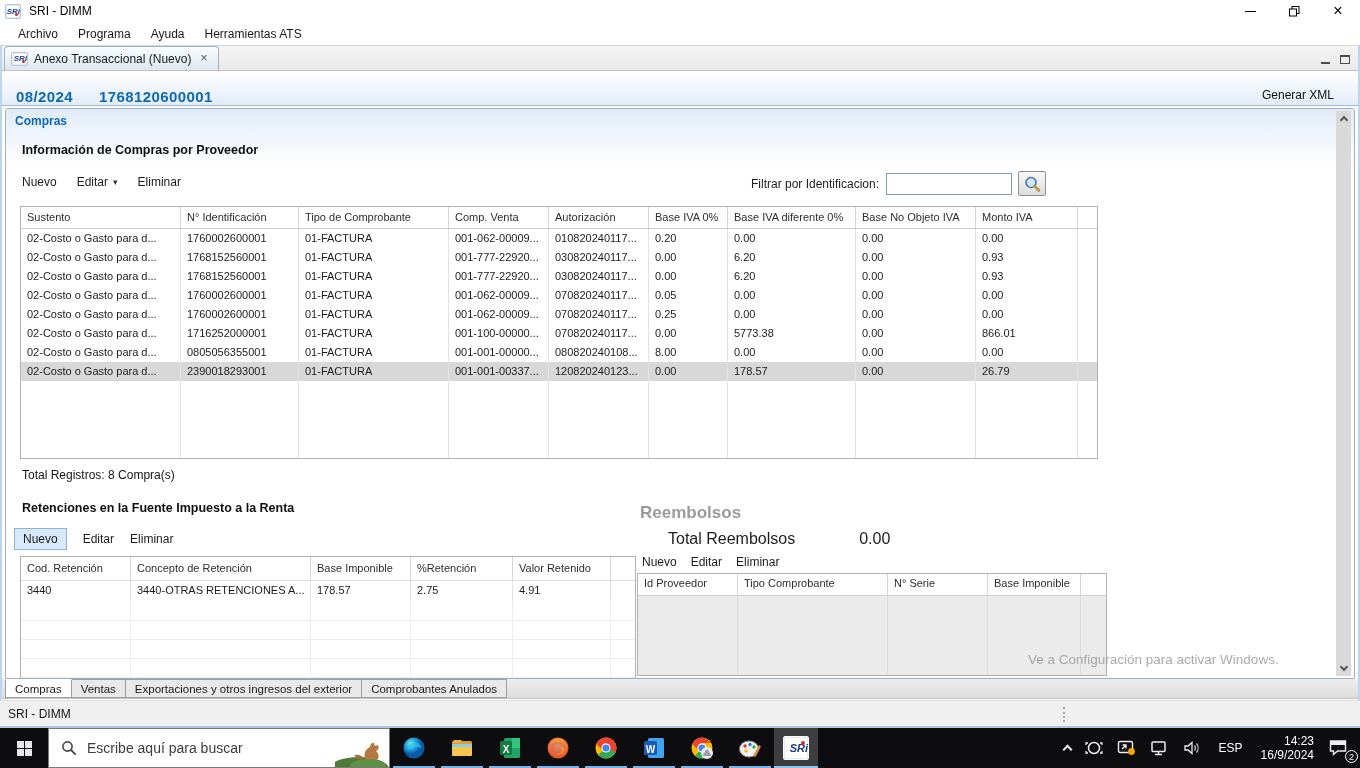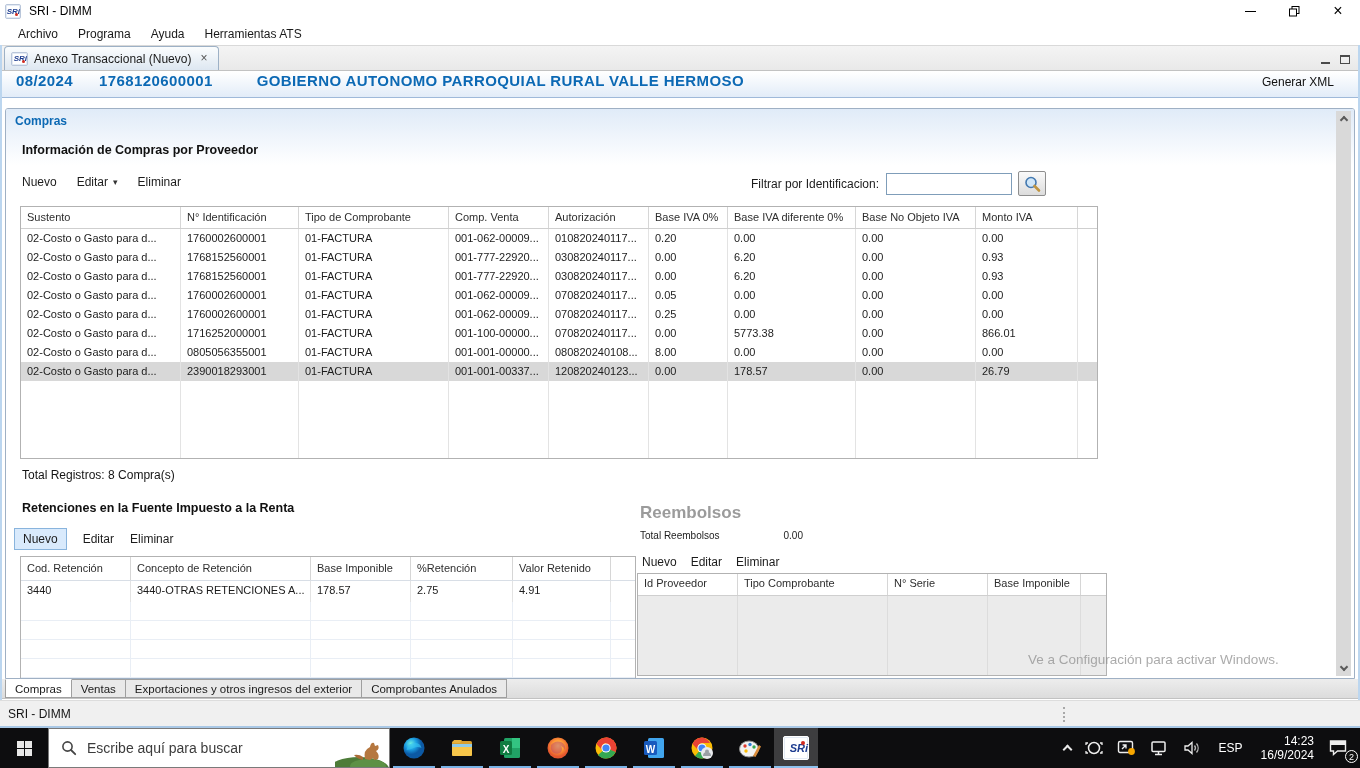--- a/index.html
+++ b/index.html
@@ -26,22 +26,22 @@
   #tabstrip{position:absolute;left:0;top:45px;width:1360px;height:26px;background:linear-gradient(#f4f4f4,#e9e9e9);
     border-top:1px solid #d9d9d9;border-bottom:1px solid #c2c2c2;display:flex;align-items:flex-end}
   #editor-tab{height:24px;margin-left:4px;display:flex;align-items:center;gap:6px;padding:0 8px 0 6px;
     background:linear-gradient(#fbfdfe,#dde7f1);border:1px solid #9db1c6;border-bottom:none;border-radius:4px 4px 0 0;font-size:12px;color:#1a1a1a}
   #tab-close{color:#555;font-size:12px;border:1px solid transparent;padding:0 2px;line-height:1.1}
   #tabstrip-controls{margin-left:auto;display:flex;align-items:center;gap:10px;padding:0 10px 6px 0}
   .mini-min{width:9px;height:2px;background:#4a4a4a;margin-top:6px}
   .mini-max{width:10px;height:9px;border:1px solid #4a4a4a;border-top:2px solid #4a4a4a}
 
   
-  #headerbar{position:absolute;left:2px;top:72px;width:1356px;height:26px;background:linear-gradient(#ffffff,#e2ecf8);
-    border-bottom:1px solid #9fb9d9;display:flex;align-items:flex-start;padding-left:14px}
+  #headerbar{position:absolute;left:2px;top:72px;width:1356px;height:34px;background:linear-gradient(#ffffff,#e2ecf8);
+    border-bottom:1px solid #9fb9d9;display:flex;align-items:flex-end;padding-left:14px}
   .hdr-blue{color:#0c69b4;font-weight:bold;font-size:15px;letter-spacing:.4px}
   #hdr-period{}
   #hdr-ruc{margin-left:26px}
   #hdr-entity{margin-left:44px}
   #generar-xml{margin-left:auto;margin-right:18px;font-size:12px;color:#111;font-weight:normal;padding:3px 6px}
 
   
   .win-edge{position:absolute;top:45px;height:682px;width:2px;background:#bcd6ef}
 
   
@@ -80,21 +80,21 @@
   .tb-highlight{background:#d9eafc;border:1px solid #89b4dd;padding:3px 8px;margin-left:-8px}
 
   #table-ret{left:14px;top:447px;width:616px;height:124px}
   #table-ret .thead{height:24px;border-bottom:1px solid #d8dee6}
   #table-ret .thead .tcell{padding-top:5px}
   #table-ret .trow{height:21px}
   #table-ret .trow.empty{height:19px;border-bottom:1px solid #e9eef5}
   #table-ret .trow.empty .tcell{border-right:1px solid #e9eef5}
 
   #reemb-title{position:absolute;left:634px;top:394px;font-size:17px;font-weight:bold;color:#9b9b9b}
-  #reemb-total{position:absolute;left:634px;top:421px;display:flex;font-size:10px;color:#1c1c1c}
+  #reemb-total{position:absolute;left:662px;top:421px;display:flex;font-size:16px;color:#1c1c1c}
   #reemb-total-value{margin-left:64px}
   #toolbar3{position:absolute;left:636px;top:446px;display:flex;align-items:center;gap:14px;font-size:12px;color:#1c1c1c}
   #table-reemb{left:631px;top:464px;width:470px;height:103px}
   #table-reemb .thead{height:22px}
   #table-reemb .trow.filler{background:#ebebeb}
   #table-reemb .trow.filler .tcell{border-right:1px solid #dcdcdc}
 
   
   #vscroll{position:absolute;right:3px;top:2px;bottom:2px;width:15px;background:#d9d9d9;display:flex;flex-direction:column;justify-content:space-between;align-items:center}
   .sb-btn{width:15px;height:15px;display:flex;align-items:center;justify-content:center}
@@ -182,21 +182,20 @@
   </div>
   <div id="tabstrip-controls">
     <span class="mini-min"></span>
     <span class="mini-max"></span>
   </div>
 </div>
 
 <div id="headerbar">
   <span class="hdr-blue" id="hdr-period">08/2024</span>
   <span class="hdr-blue" id="hdr-ruc">1768120600001</span>
-  <span class="hdr-blue" id="hdr-entity">GOBIERNO AUTONOMO PARROQUIAL RURAL VALLE HERMOSO</span>
   <span id="generar-xml">Generar XML</span>
 </div>
 
 <div class="win-edge" style="left:0"></div>
 <div class="win-edge" style="left:1358px"></div>
 
 <div id="panel">
   <div id="panel-grad"></div>
   <div id="compras-label">Compras</div>
   <div id="info-title">Información de Compras por Proveedor</div>

